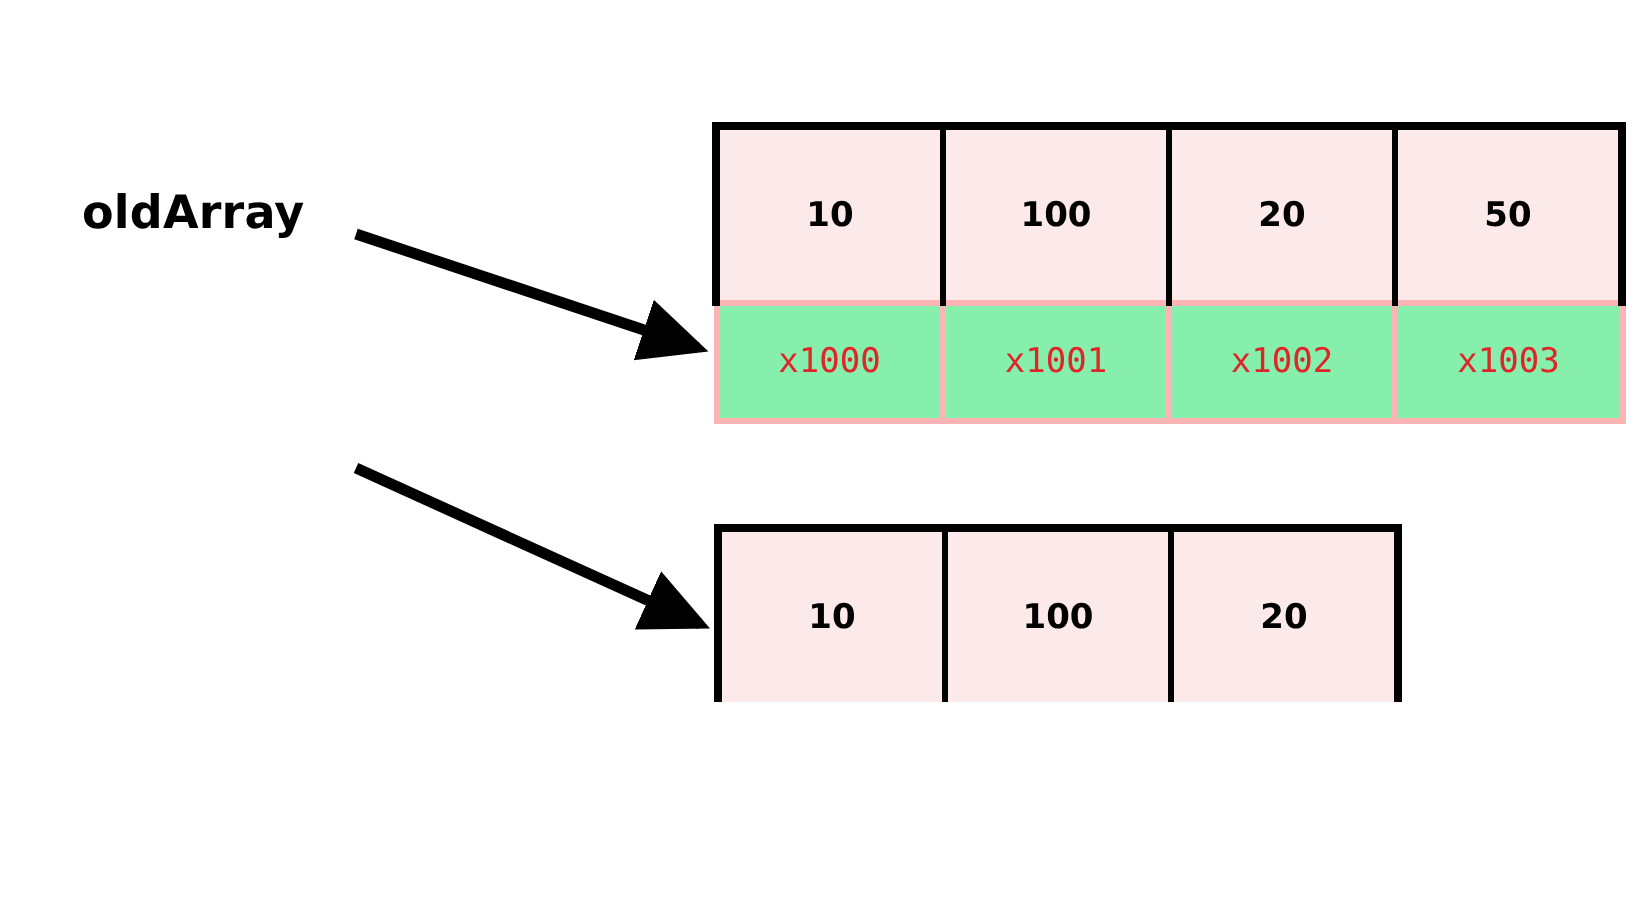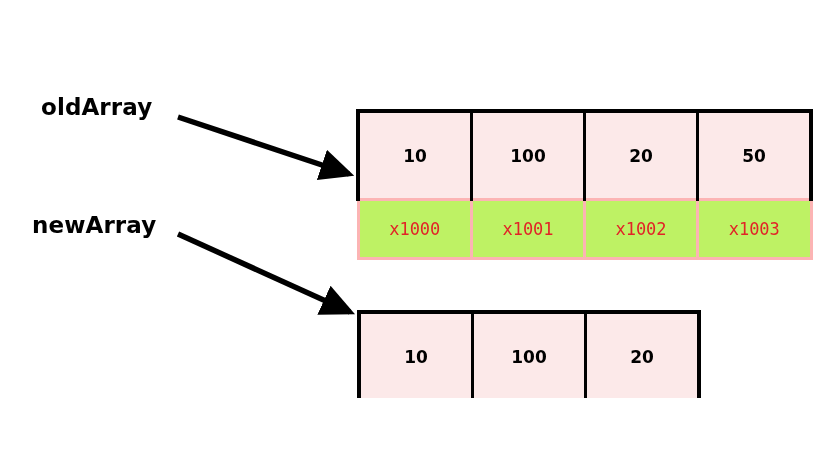--- a/index.html
+++ b/index.html
@@ -40,21 +40,20 @@
     height: 458px;
     pointer-events: none;
     overflow: visible;
   }
 
   
   .array-table {
     position: absolute;
     border-collapse: collapse;
     table-layout: fixed;
-    margin-top: 48px;
   }
   #array-old { left: 356px; top: 61px; }
   #array-new { left: 357px; top: 262px; }
 
   .array-table td {
     padding: 0;
     margin: 0;
     text-align: center;
     vertical-align: middle;
   }
@@ -71,38 +70,37 @@
     border-bottom: 0;
     border-left: 3px solid #000000;
     border-right: 3px solid #000000;
   }
   .val-cell.first { border-left: 4px solid #000000; }
   .val-cell.last  { border-right: 4px solid #000000; }
 
   
   .addr-cell {
     height: 56px;
-    background: #bef264;
+    background: #86efac;
     font-family: "DejaVu Sans Mono", "Liberation Mono", monospace;
     font-size: 17px;
     font-weight: 400;
     color: #e12427;
     border: 3px solid #fcb4b4;
   }
 
   .cell-w { width: 110px; }
 </style>
 </head>
 <body>
 
 <div id="canvas">
 
   <div class="ptr-label" id="label-old">oldArray</div>
 
-  <div class="ptr-label" id="label-new">newArray</div>
 
   <svg class="arrow-svg" viewBox="0 0 824 458" xmlns="http://www.w3.org/2000/svg">
     <defs>
       <marker id="ah" markerWidth="7" markerHeight="7" refX="5.2" refY="3.2" orient="auto" markerUnits="strokeWidth">
         <path d="M0,0.3 L6.2,3.2 L0,6.1 z" fill="#000000"></path>
       </marker>
     </defs>
     <line id="arrow-old" x1="178" y1="117" x2="349" y2="174" stroke="#000000" stroke-width="5.5" marker-end="url(#ah)"></line>
     <line id="arrow-new" x1="178" y1="234" x2="350" y2="312" stroke="#000000" stroke-width="5.5" marker-end="url(#ah)"></line>
   </svg>

